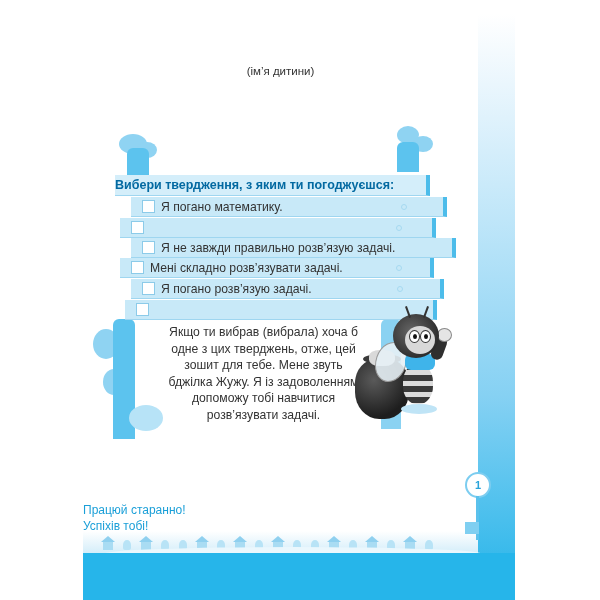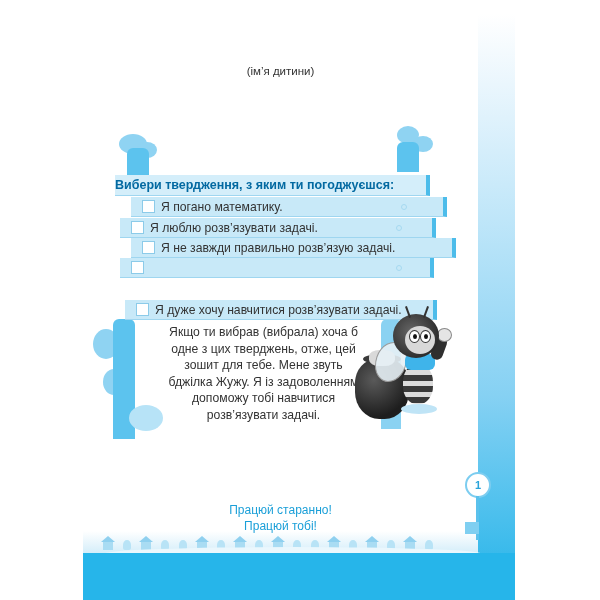--- a/index.html
+++ b/index.html
@@ -69,21 +69,21 @@
     width: 11px; height: 11px; background: #ffffff; border: 1px solid #8ccbe9; margin: 0 6px 0 11px; flex-shrink: 0;
   }
   .dot { position: absolute; width: 4px; height: 4px; border: 1px solid #a6d9f1; border-radius: 50%; top: 7px; }
 
   .bee-text {
     position: absolute; left: 78px; top: 310px; width: 205px; text-align: center;
     font-size: 12.2px; line-height: 16.5px; color: #333;
   }
   .outro { left: 17px; top: 436px; width: 360px; }
   .cheer {
-    position: absolute; left: 0; width: 395px; text-align: center; font-size: 12px; color: #1a9fd8;
+    position: absolute; left: 0; width: 395px; text-align: left; font-size: 12px; color: #1a9fd8;
   }
 
   .bee { position: absolute; left: 272px; top: 290px; width: 100px; height: 130px; }
   .pot { position: absolute; left: 0; top: 55px; width: 54px; height: 60px; background: radial-gradient(circle at 35% 35%, #5a5a5a, #1e1e1e 70%); border-radius: 40% 40% 45% 45%; }
   .pot-rim { position: absolute; left: 8px; top: 50px; width: 38px; height: 10px; background: #3a3a3a; border-radius: 50%; }
   .honey { position: absolute; left: 14px; top: 46px; width: 26px; height: 16px; background: #d9d9d9; border-radius: 40%; }
   .bee-body { position: absolute; left: 48px; top: 60px; width: 30px; height: 40px; border-radius: 45%;
     background: repeating-linear-gradient(to bottom, #3a3a3a 0 6px, #dcdcdc 6px 11px); }
   .bee-shirt { position: absolute; left: 50px; top: 50px; width: 30px; height: 16px; background: #3fb4ea; border-radius: 6px; }
   .bee-head { position: absolute; left: 38px; top: 10px; width: 46px; height: 44px; background: radial-gradient(circle at 40% 40%, #666, #2a2a2a 75%); border-radius: 50%; }
@@ -135,34 +135,38 @@
 
   <div class="survey-header">Вибери твердження, з яким ти погоджуєшся:</div>
 
   <div class="option" style="left:48px; top:183px; width:312px;">
     <span class="checkbox"></span>
     <span>Я погано математику.</span>
     <span class="dot" style="left:270px;"></span>
   </div>
   <div class="option" style="left:37px; top:204px; width:312px;">
     <span class="checkbox"></span>
-    <span>Я люблю розв’язувати задачі.</span>
     <span class="dot" style="left:276px;"></span>
   </div>
   <div class="option" style="left:48px; top:224px; width:321px;">
     <span class="checkbox"></span>
     <span>Я не завжди правильно розв’язую задачі.</span>
   </div>
   <div class="option" style="left:37px; top:244px; width:310px;">
     <span class="checkbox"></span>
+    <span>Мені складно розв’язувати задачі.</span>
     <span class="dot" style="left:276px;"></span>
   </div>
+  <div class="option" style="left:48px; top:265px; width:309px;">
+    <span class="checkbox"></span>
+    <span>Я погано розв’язую задачі.</span>
+    <span class="dot" style="left:266px;"></span>
+  </div>
   <div class="option" style="left:42px; top:286px; width:308px;">
     <span class="checkbox"></span>
-    <span>Я дуже хочу навчитися розв’язувати задачі.</span>
   </div>
 
   <div class="bee-text">Якщо ти вибрав (вибрала) хоча б одне з цих тверджень, отже, цей зошит для тебе. Мене звуть бджілка Жужу. Я із задоволенням допоможу тобі навчитися розв’язувати задачі.</div>
 
   <div class="bee">
     <div class="pot"></div>
     <div class="pot-rim"></div>
     <div class="honey"></div>
     <div class="wing"></div>
     <div class="bee-body"></div>
@@ -173,21 +177,21 @@
     <div class="antenna" style="left:52px; transform:rotate(-20deg);"></div>
     <div class="antenna" style="left:70px; transform:rotate(20deg);"></div>
     <div class="bee-face"></div>
     <div class="eye" style="left:54px;"></div>
     <div class="eye" style="left:65px;"></div>
     <div class="feet"></div>
   </div>
 
 
   <div class="cheer" style="top:489px;">Працюй старанно!</div>
-  <div class="cheer" style="top:505px;">Працюй тобі!</div>
+  <div class="cheer" style="top:505px;">Успіхів тобі!</div>
 
   <div class="ground"></div>
   <div class="town">
     <div class="house"></div>
     <div class="bush"></div>
     <div class="house"></div>
     <div class="bush"></div>
     <div class="bush"></div>
     <div class="house"></div>
     <div class="bush"></div>

